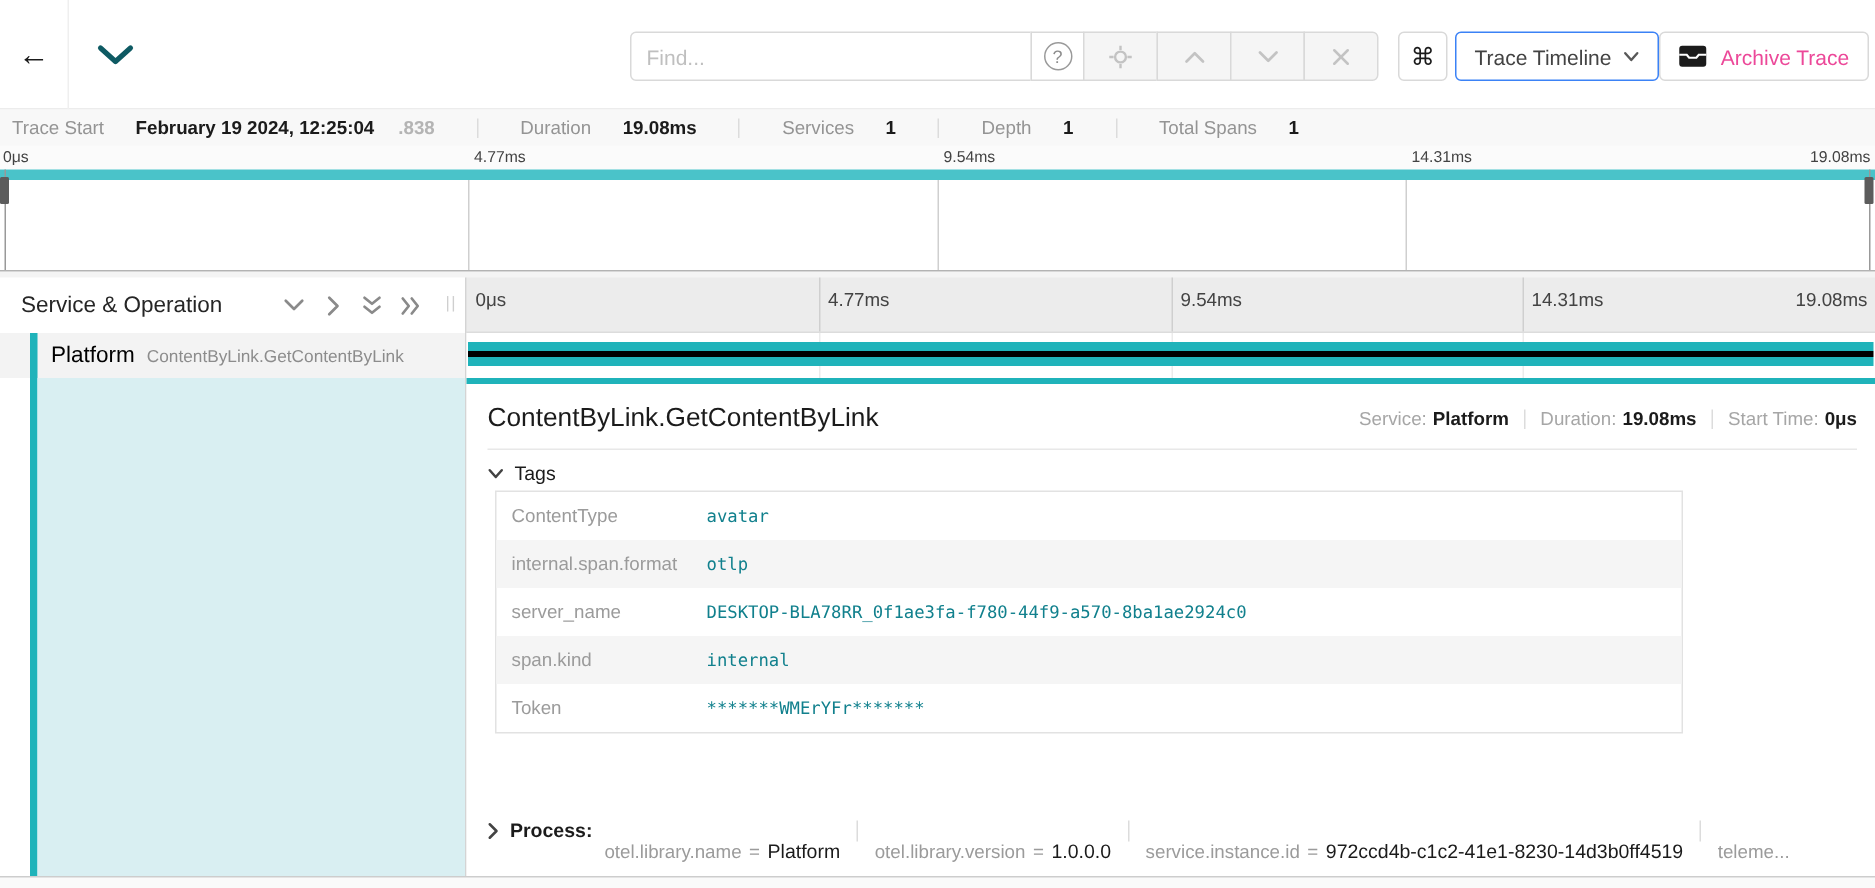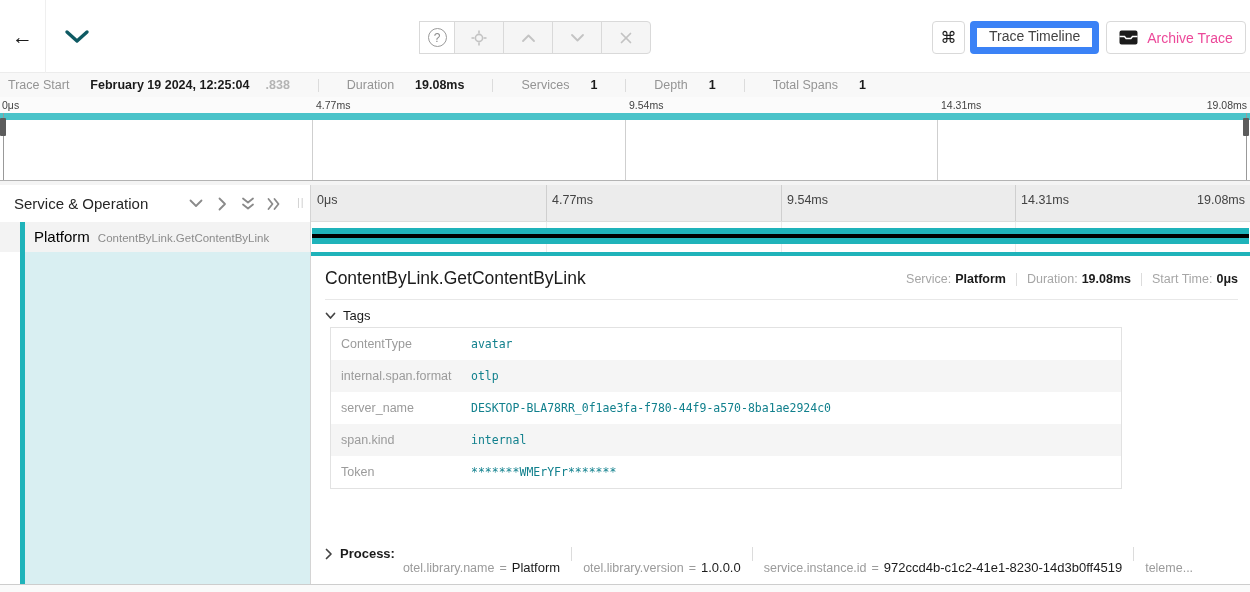--- a/index.html
+++ b/index.html
@@ -18,21 +18,21 @@
   .trace-title .tlink{text-decoration:underline;cursor:pointer;}
   .trace-id{font-size:15px;color:#b9b9b9;text-decoration:none;margin-left:7px;}
   .find-group{position:absolute;left:420px;top:21px;height:33px;display:flex;}
   .find-input{width:268px;height:33px;border:1px solid #d9d9d9;border-radius:4px 0 0 4px;padding:0 10px;font-size:14px;color:#434343;outline:none;font-family:"Liberation Sans",sans-serif;}
   .find-input::placeholder{color:#bfbfbf;}
   .seg{width:36px;height:33px;border:1px solid #d9d9d9;margin-left:-1px;background:#fff;display:flex;align-items:center;justify-content:center;}
   .seg.disabled{background:#f5f5f5;width:50px;cursor:not-allowed;}
   .seg.last{border-radius:0 4px 4px 0;}
   .qmark{width:19px;height:19px;border:1.5px solid #9a9a9a;border-radius:50%;color:#8c8c8c;font-size:12px;display:flex;align-items:center;justify-content:center;}
   .cmd-btn{position:absolute;left:932px;top:21px;width:33px;height:33px;border:1px solid #d9d9d9;border-radius:4px;background:#fff;display:flex;align-items:center;justify-content:center;font-size:16px;cursor:pointer;}
-  .view-btn{position:absolute;left:970px;top:21px;height:33px;padding:0 12px;border:7px solid #3b82f6;border-radius:4px;background:#fff;display:flex;align-items:center;gap:8px;font-size:14px;color:#434343;cursor:pointer;flex-direction:column;}
+  .view-btn{position:absolute;left:970px;top:21px;height:33px;padding:0 12px;border:1px solid #3b82f6;border-radius:4px;background:#fff;display:flex;align-items:center;gap:8px;font-size:14px;color:#434343;cursor:pointer;}
   .archive-btn{position:absolute;left:1106px;top:21px;width:140px;height:33px;border:1px solid #d9d9d9;border-radius:4px;background:#fff;display:flex;align-items:center;justify-content:center;gap:9px;font-size:14px;color:#ec4899;cursor:pointer;}
   
   .summary{position:absolute;left:0;top:73px;width:1250px;height:24px;background:#f8f8f8;display:flex;align-items:center;font-size:12.5px;padding-left:8px;gap:16px;}
   .summary .lab{color:#949494;margin-right:5px;}
   .summary .val{color:#1b1b1b;font-weight:bold;}
   .summary .dim{color:#b4b4b4;font-weight:bold;}
   .summary .sep{width:1px;height:13px;background:#dcdcdc;margin:0 12px;}
   
   .mini-ruler{position:absolute;left:0;top:97px;width:1250px;height:16px;background:#fbfbfb;font-size:10.5px;color:#434343;}
   .mini-ruler span{position:absolute;top:2px;}
@@ -100,20 +100,21 @@
     <div class="back-col">
       <span class="back-arrow">←</span>
     </div>
     <div class="collapse-toggle">
       <svg width="28" height="18" viewBox="0 0 28 18">
         <polyline points="4,4 14,13 24,4" fill="none" stroke="#0e5a63" stroke-width="3.4" stroke-linecap="round" stroke-linejoin="round"></polyline>
       </svg>
     </div>
 
     <div class="find-group">
+      <input class="find-input" placeholder="Find..." style="">
       <div class="seg">
         <span class="qmark">?</span>
       </div>
       <div class="seg disabled">
         <svg width="16" height="16" viewBox="0 0 16 16">
           <circle cx="8" cy="8" r="3.6" fill="none" stroke="#c3c3c3" stroke-width="1.6"></circle>
           <line x1="8" y1="0.5" x2="8" y2="3.4" stroke="#c3c3c3" stroke-width="1.6"></line>
           <line x1="8" y1="12.6" x2="8" y2="15.5" stroke="#c3c3c3" stroke-width="1.6"></line>
           <line x1="0.5" y1="8" x2="3.4" y2="8" stroke="#c3c3c3" stroke-width="1.6"></line>
           <line x1="12.6" y1="8" x2="15.5" y2="8" stroke="#c3c3c3" stroke-width="1.6"></line>

